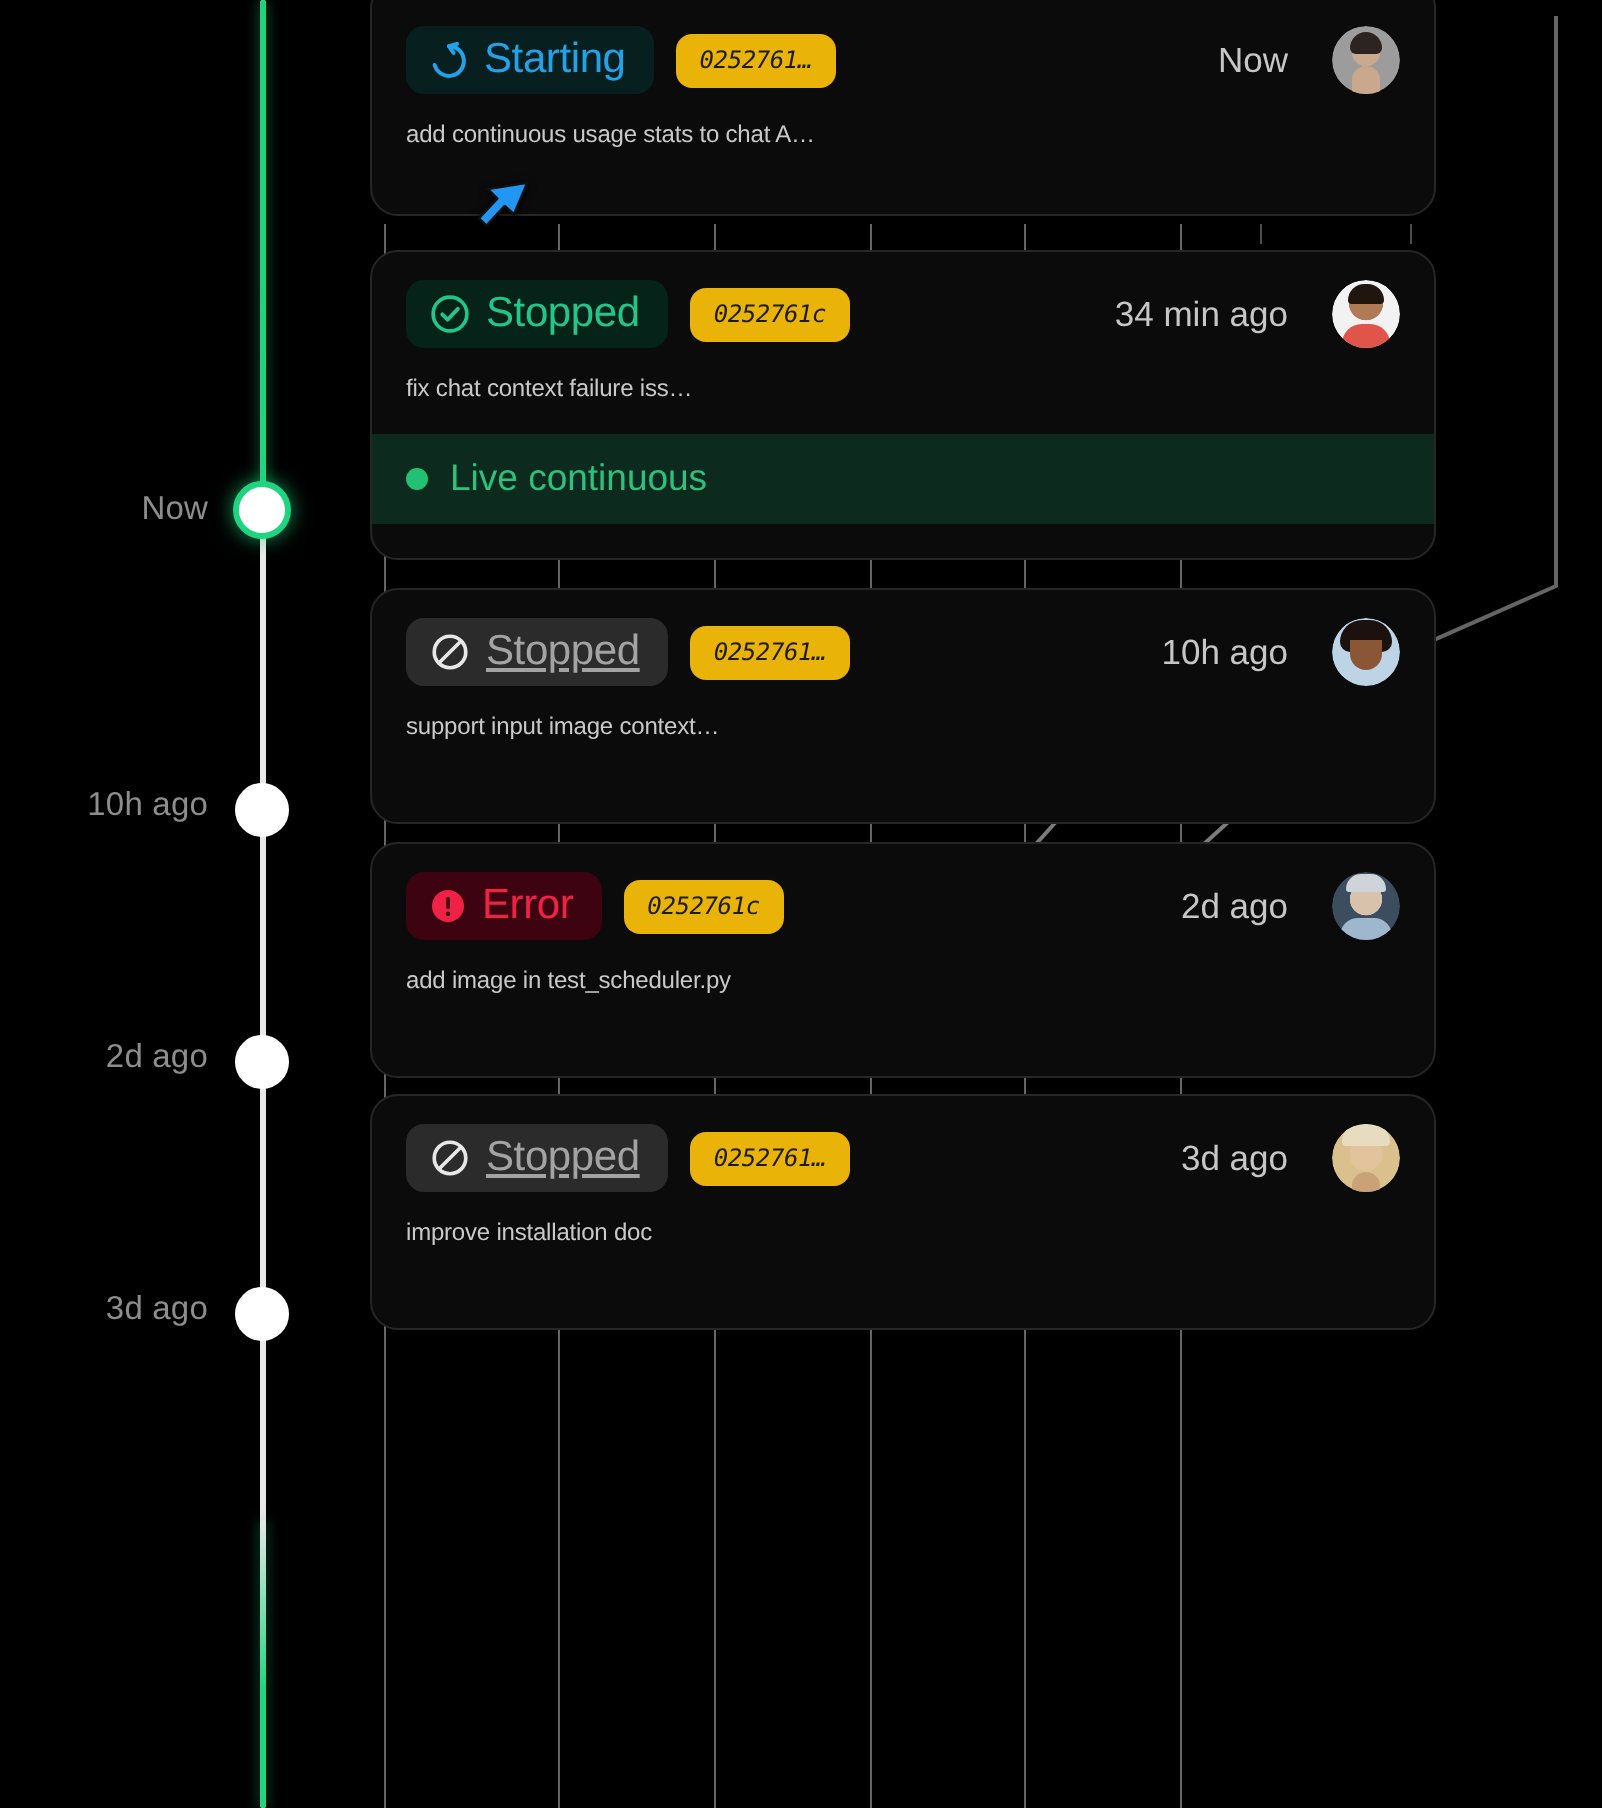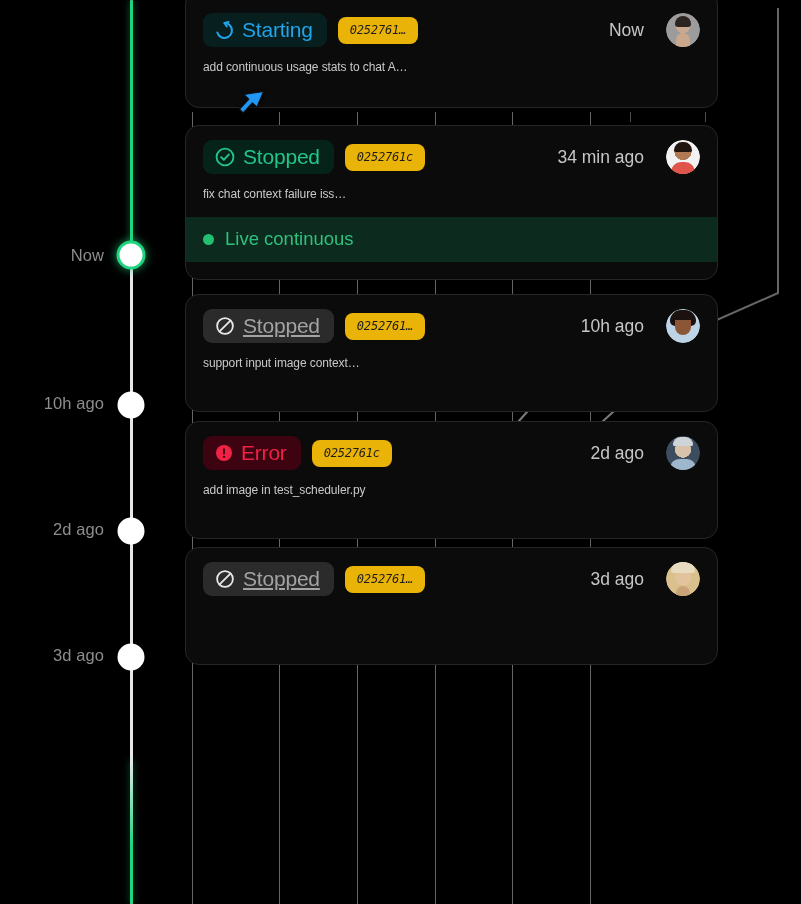--- a/index.html
+++ b/index.html
@@ -356,16 +356,17 @@
         </span>
         <span class="sha">0252761…</span>
         <span class="spacer"></span>
         <span class="time">3d ago</span>
         <span class="avatar">
           <span class="face" style="background:radial-gradient(circle at 50% 45%, #e3c39c 0 32%, #d9c08c 33% 100%);"></span>
           <span style="position:absolute;left:5px;top:0px;width:24px;height:11px;border-radius:12px 12px 3px 3px;background:#e8dcc0;"></span>
           <span style="position:absolute;left:10px;top:24px;width:14px;height:12px;border-radius:7px 7px 0 0;background:#c9a377;"></span>
         </span>
       </div>
+      <div class="card-title">improve installation doc</div>
     </div>
   </div>
 
 </div>
 
 </body></html>

